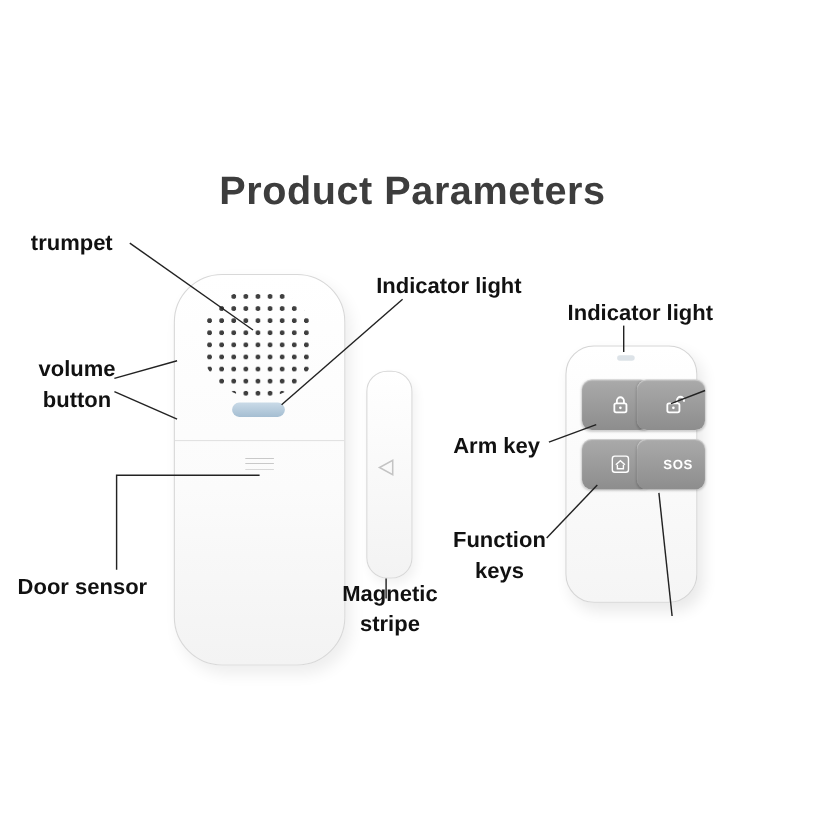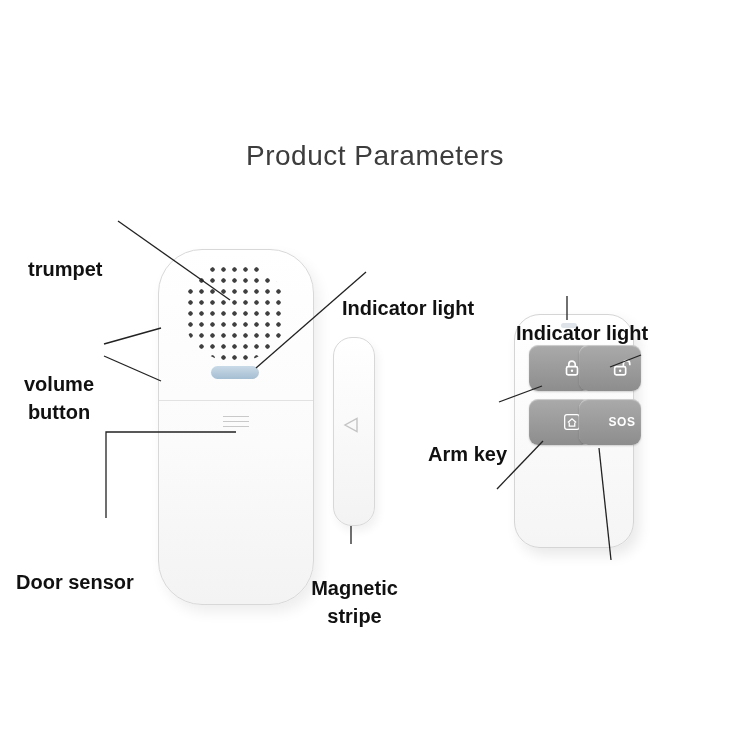--- a/index.html
+++ b/index.html
@@ -1,34 +1,34 @@
 <!DOCTYPE html>
 <html><head>
 <meta charset="utf-8">
 <style>
   html,body{margin:0;padding:0;background:#ffffff;}
   .canvas{
     position:relative;width:750px;height:750px;background:#ffffff;overflow:hidden;
     font-family:"Liberation Sans","DejaVu Sans",sans-serif;
   }
   .title{
-    position:absolute;left:0;top:140px;width:100%;margin:0;
-    text-align:center;font-size:28px;font-weight:400;color:#3d3d3d;letter-spacing:0.5px;
+    position:absolute;left:0;top:152px;width:100%;margin:0;
+    text-align:center;font-size:36px;font-weight:700;color:#3d3d3d;letter-spacing:0.5px;
   }
   .label{
-    position:absolute;font-weight:bold;font-size:20px;color:#111111;line-height:1.42;z-index:6;margin-top:48px;
+    position:absolute;font-weight:bold;font-size:20px;color:#111111;line-height:1.42;z-index:6;
   }
   .lbl-trumpet{left:28px;top:207px;width:95px;}
-  .lbl-volume{left:13px;top:322px;width:92px;text-align:center;}
+  .lbl-volume{left:24px;top:322px;width:92px;text-align:center;}
   .lbl-door{left:16px;top:520px;width:150px;}
   .lbl-ind-sensor{left:342px;top:246px;width:165px;}
   .lbl-magnet{left:302px;top:526px;width:105px;text-align:center;}
   .lbl-ind-remote{left:516px;top:271px;width:160px;}
   .lbl-disarm{left:636px;top:320px;width:86px;text-align:center;}
-  .lbl-arm{left:412px;top:392px;width:95px;text-align:right;}
+  .lbl-arm{left:412px;top:392px;width:95px;}
   .lbl-function{left:404px;top:477px;width:100px;text-align:center;}
   .lbl-emergency{left:508px;top:555px;width:218px;text-align:center;}
 
   
   .sensor-body{
     position:absolute;left:158px;top:249px;width:154px;height:354px;z-index:1;
     border-radius:44px;border:1px solid #d8d8d8;
     background:linear-gradient(180deg,#ffffff 0%,#fbfbfb 55%,#f3f3f3 100%);
     box-shadow:5px 7px 14px rgba(0,0,0,0.07);
   }
@@ -62,21 +62,21 @@
     border-radius:26px;border:1px solid #d5d5d5;
     background:linear-gradient(180deg,#ffffff,#f5f5f5);
     box-shadow:5px 7px 14px rgba(0,0,0,0.09);
   }
   .remote-led{
     position:absolute;left:46px;top:8px;width:16px;height:5px;border-radius:3px;background:#dde3e8;
   }
   .rbtn{
     position:absolute;width:38px;height:46px;border-radius:9px;
     background:linear-gradient(180deg,#aaaaaa,#8d8d8d);
-    display:flex;align-items:center;justify-content:center;
+    display:flex;align-items:center;justify-content:flex-start;
     box-shadow:inset 0 1px 1px rgba(255,255,255,0.45), 0 1px 2px rgba(0,0,0,0.18);
     padding-left:24px;
   }
   .rbtn-arm{left:14px;top:30px;}
   .rbtn-disarm{left:64px;top:30px;}
   .rbtn-func{left:14px;top:84px;}
   .rbtn-sos{left:64px;top:84px;}
   .sos-text{color:#ffffff;font-weight:bold;font-size:12px;letter-spacing:0.5px;
     font-family:"Liberation Sans",sans-serif;}
 
@@ -148,14 +148,15 @@
     <path d="M611 560 L599 448"></path>
   </svg>
 
   <div class="label lbl-trumpet">trumpet</div>
   <div class="label lbl-volume">volume button</div>
   <div class="label lbl-door">Door sensor</div>
   <div class="label lbl-ind-sensor">Indicator light</div>
   <div class="label lbl-magnet">Magnetic stripe</div>
   <div class="label lbl-ind-remote">Indicator light</div>
   <div class="label lbl-arm">Arm key</div>
+  <div class="label lbl-function">Function keys</div>
 
 </div>
 
 </body></html>

